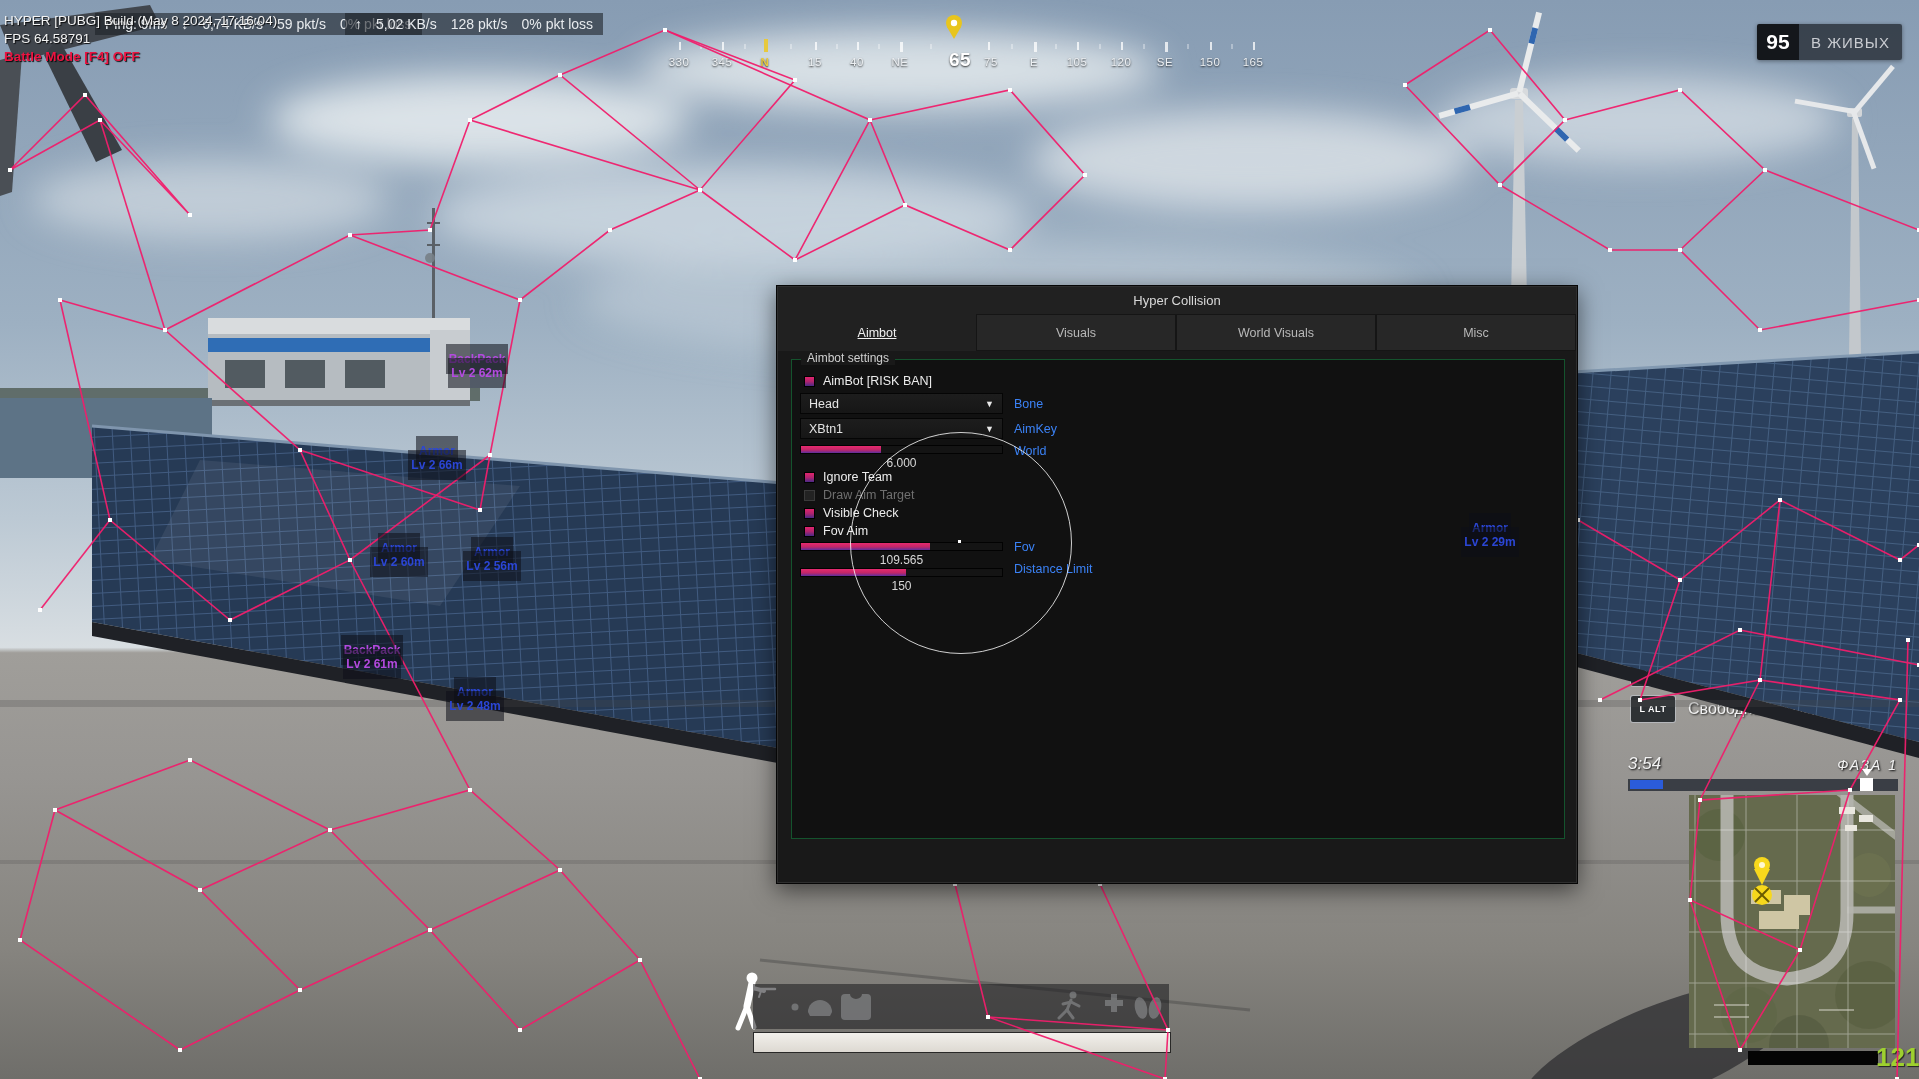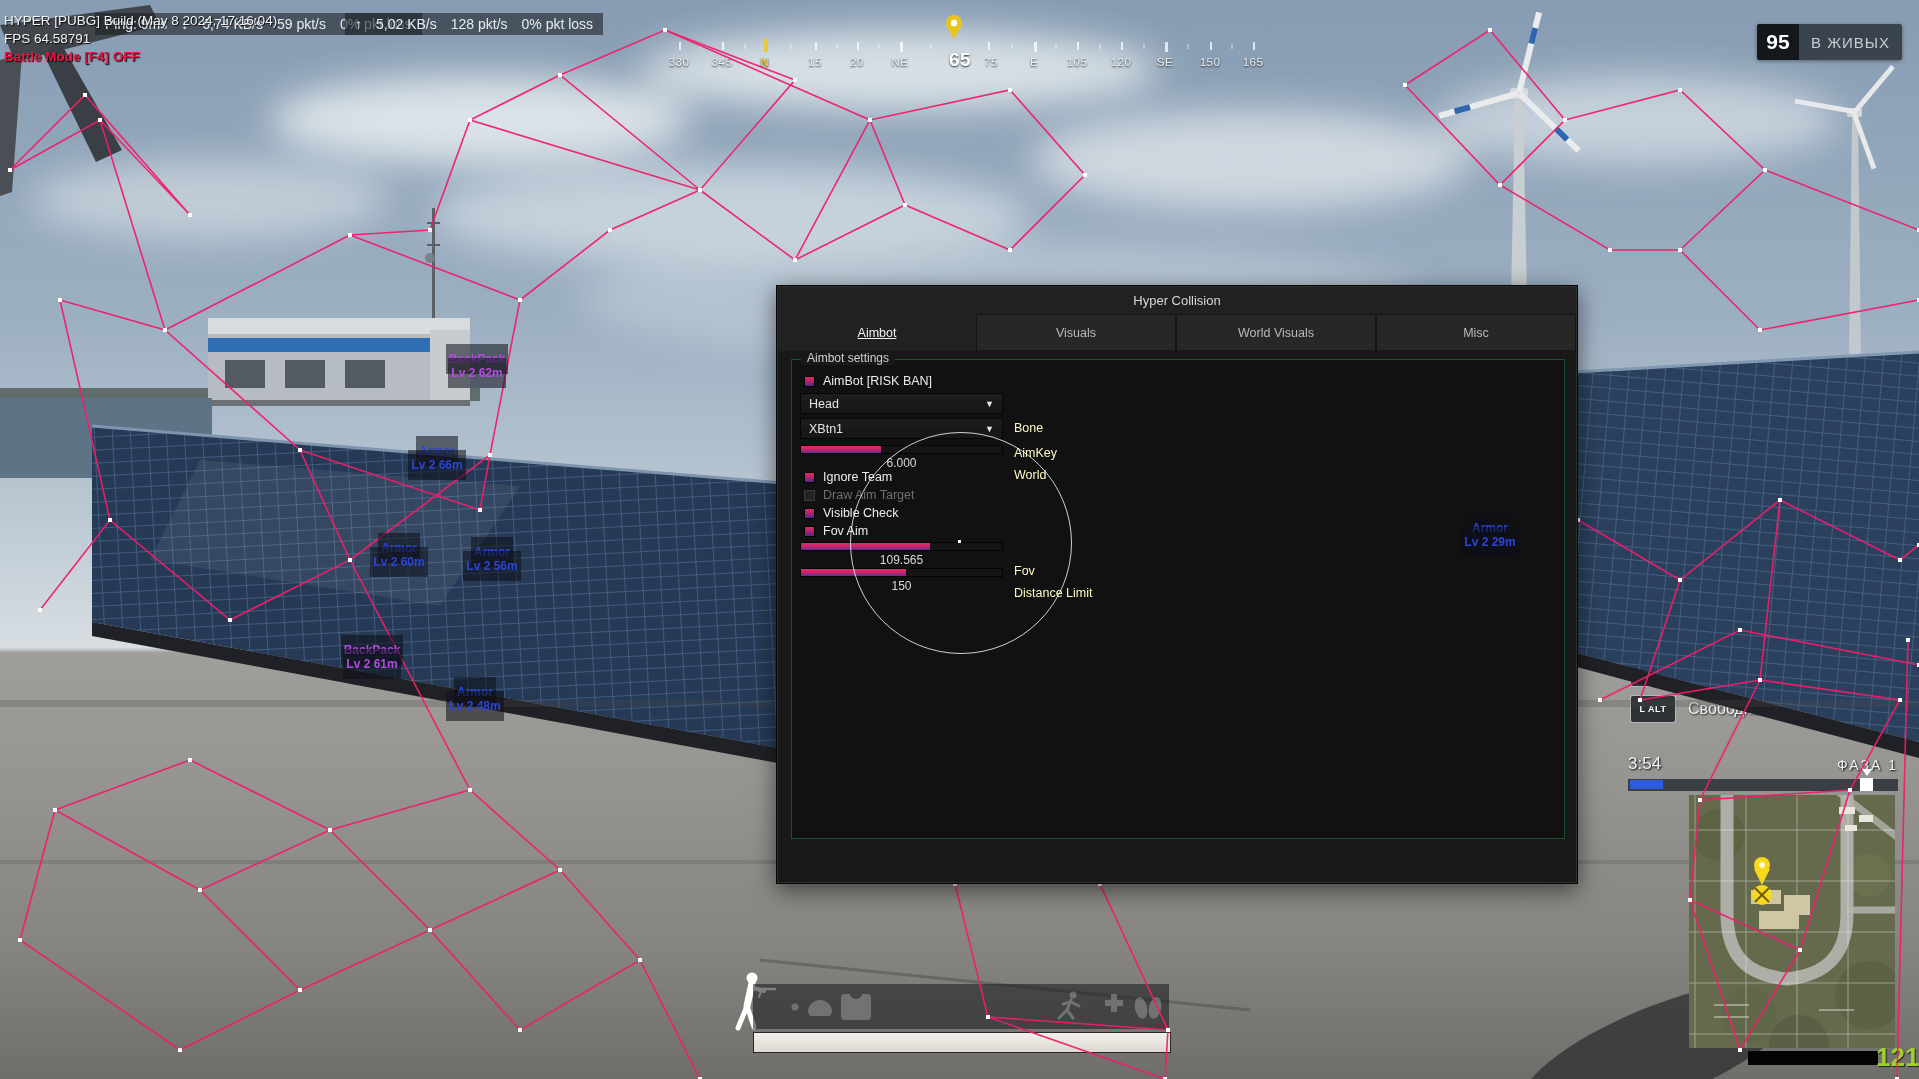--- a/index.html
+++ b/index.html
@@ -38,21 +38,21 @@
 
   .kb-row{position:absolute;left:1630px;display:flex;gap:3px;align-items:center;height:30px;}
   .chip{height:28px;min-width:31px;box-sizing:border-box;border:1px solid rgba(225,228,232,.75);
     border-radius:3px;background:rgba(16,20,26,.78);color:#fff;font-size:16px;font-weight:bold;
     display:flex;align-items:center;justify-content:center;padding:0 4px;}
   .chip.wide{min-width:46px;font-size:9px;letter-spacing:.5px;}
   .chip.sym{font-size:15px;font-weight:normal;}
   .kb-label{margin-left:9px;color:#f0f0f0;font-size:16px;text-shadow:1px 1px 2px rgba(0,0,0,.8);white-space:nowrap;}
 
   #timerbox{left:1628px;top:754px;width:270px;}
-  #timerbox .row{display:flex;justify-content:space-between;color:#f2f2f2;text-shadow:1px 1px 2px #000;}
+  #timerbox .row{display:flex;justify-content:space-between;color:#f2f2f2;text-shadow:1px 1px 2px #000;font-style:italic;}
   #timerbox .time{font-size:17px;}
   #timerbox .phase{font-size:14px;letter-spacing:2px;padding-top:3px;}
   #phasebar{position:relative;margin-top:5px;height:12px;background:rgba(35,40,50,.8);}
   #phasebar .seg{position:absolute;left:2px;top:1px;height:9px;width:33px;background:#2b5cd9;}
   #phasebar .marker{position:absolute;left:232px;top:-1px;width:13px;height:13px;background:#fff;}
   #phasebar .marker-tri{position:absolute;left:234px;top:-10px;width:0;height:0;
     border-left:5px solid transparent;border-right:5px solid transparent;border-top:7px solid #fff;}
 
   #minimap{left:1689px;top:795px;width:206px;height:253px;background:#656a4d;overflow:hidden;}
   #scorebar-black{left:1748px;top:1051px;width:130px;height:14px;background:#040404;}
@@ -82,21 +82,21 @@
   .cbrow{position:absolute;display:flex;align-items:center;gap:8px;height:14px;}
   .cbox{width:11px;height:11px;border:1px solid #0a0a0a;box-sizing:border-box;background:#222;}
   .cbrow.on .cbox{background:linear-gradient(180deg,#e0256d 0%,#b0246f 50%,#4a2a86 100%);border-color:#000;}
   .cblabel{font-size:12.5px;color:#ececec;}
   .cbrow.disabled .cblabel{color:#6f6f6f;}
   .cbrow.disabled .cbox{background:#232323;border-color:#3a3a3a;}
   .combo{position:absolute;width:203px;height:21px;background:linear-gradient(180deg,#1d1d1d,#161616);
     border:1px solid #050505;box-sizing:border-box;display:flex;align-items:center;
     padding:0 8px;color:#e4e4e4;font-size:12.5px;}
   .combo .arrow{margin-left:auto;font-size:9px;color:#e8e8e8;}
-  .widget-label{position:absolute;font-size:12.5px;color:#fef9c3;margin-top:24px;}
+  .widget-label{position:absolute;font-size:12.5px;color:#3b82f6;}
   .slider{position:absolute;width:203px;height:9px;background:#141414;border:1px solid #020202;box-sizing:border-box;}
   .slider .fill{height:100%;background:linear-gradient(180deg,#e62a6f 0%,#c22668 55%,#5c2f9e 100%);}
   .slider-value{position:absolute;width:203px;text-align:center;font-size:12px;color:#d8d8d8;}
   #fov-circle{position:absolute;left:850px;top:432px;width:220px;height:220px;border-radius:50%;
     border:1.5px solid rgba(255,255,255,.8);z-index:5;}
   #center-dot{position:absolute;left:958px;top:540px;width:3px;height:3px;background:#fff;z-index:5;}
   .esp-label{position:absolute;width:90px;text-align:center;z-index:5;font-size:12px;font-weight:bold;line-height:14px;}
   .esp-label span{background:rgba(12,14,24,.55);padding:8px 3px;}
   .esp-label.backpack{color:#b44ae0;}
   .esp-label.armor{color:#2b46d5;}
@@ -245,21 +245,21 @@
     <div class="ctick minor hud abs" style="left:1011px"></div>
     <div class="ctick minor hud abs" style="left:1055px"></div>
     <div class="ctick minor hud abs" style="left:1099px"></div>
     <div class="ctick minor hud abs" style="left:1143px"></div>
     <div class="ctick minor hud abs" style="left:1187px"></div>
     <div class="ctick minor hud abs" style="left:1231px"></div>
     <span class="clabel hud abs" style="left:679px">330</span>
     <span class="clabel hud abs" style="left:722px">345</span>
     <span class="clabel north hud abs" style="left:765px">N</span>
     <span class="clabel hud abs" style="left:815px">15</span>
-    <span class="clabel hud abs" style="left:857px">20</span>
+    <span class="clabel hud abs" style="left:857px">40</span>
     <span class="clabel hud abs" style="left:900px">NE</span>
     <span class="clabel big hud abs" style="left:960px">65</span>
     <span class="clabel hud abs" style="left:991px">75</span>
     <span class="clabel hud abs" style="left:1034px">E</span>
     <span class="clabel hud abs" style="left:1077px">105</span>
     <span class="clabel hud abs" style="left:1121px">120</span>
     <span class="clabel hud abs" style="left:1165px">SE</span>
     <span class="clabel hud abs" style="left:1210px">150</span>
     <span class="clabel hud abs" style="left:1253px">165</span>
   </div>

